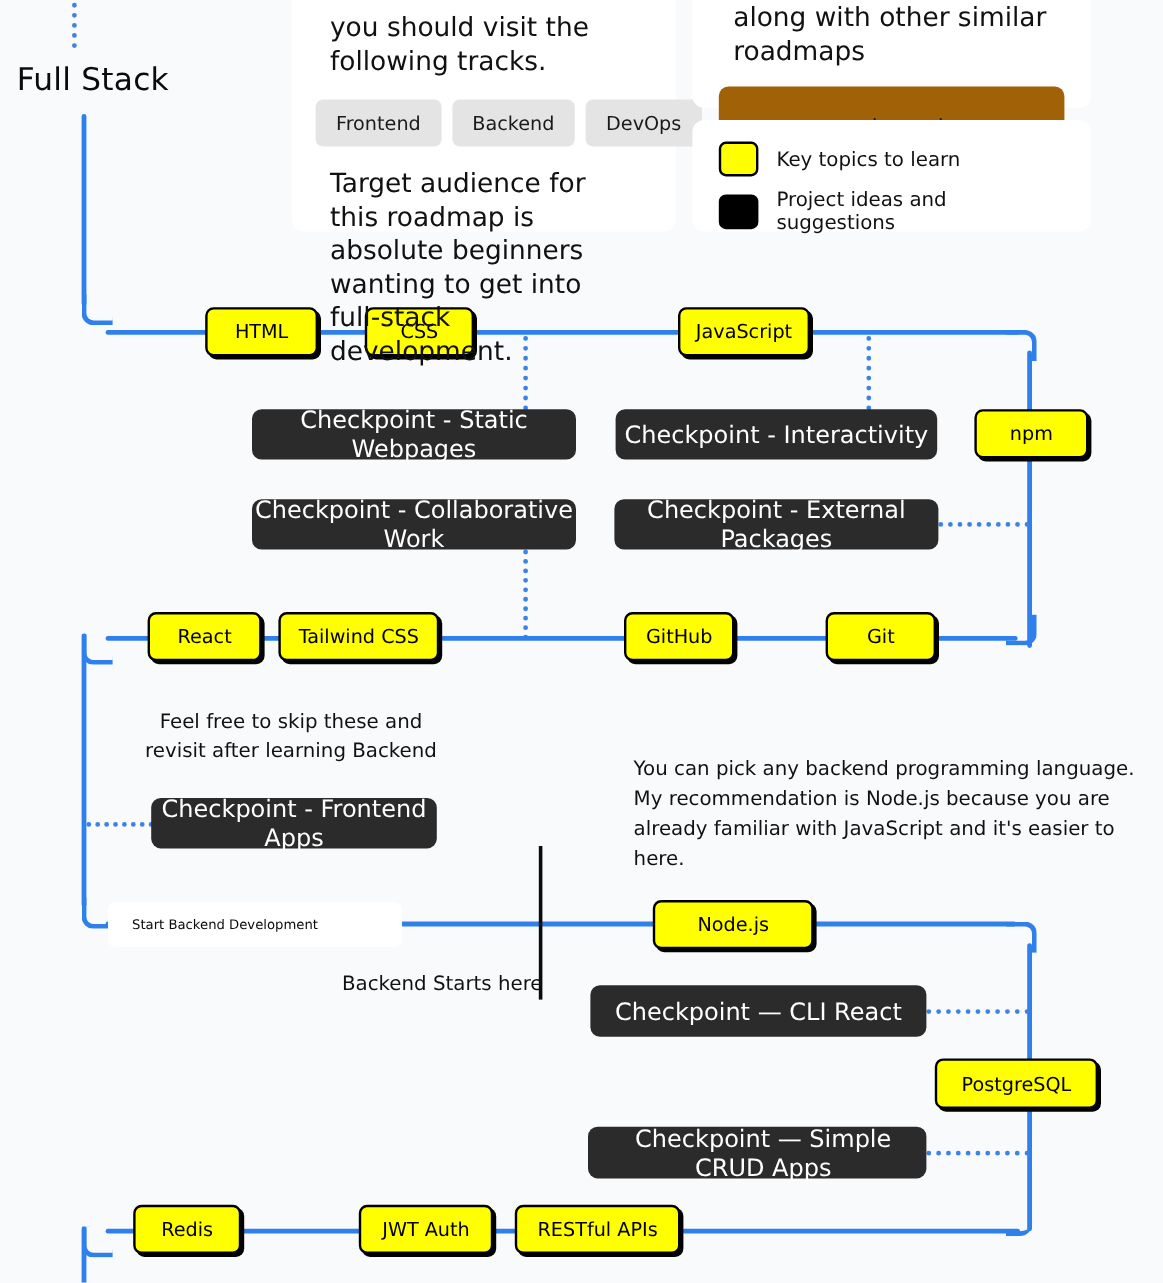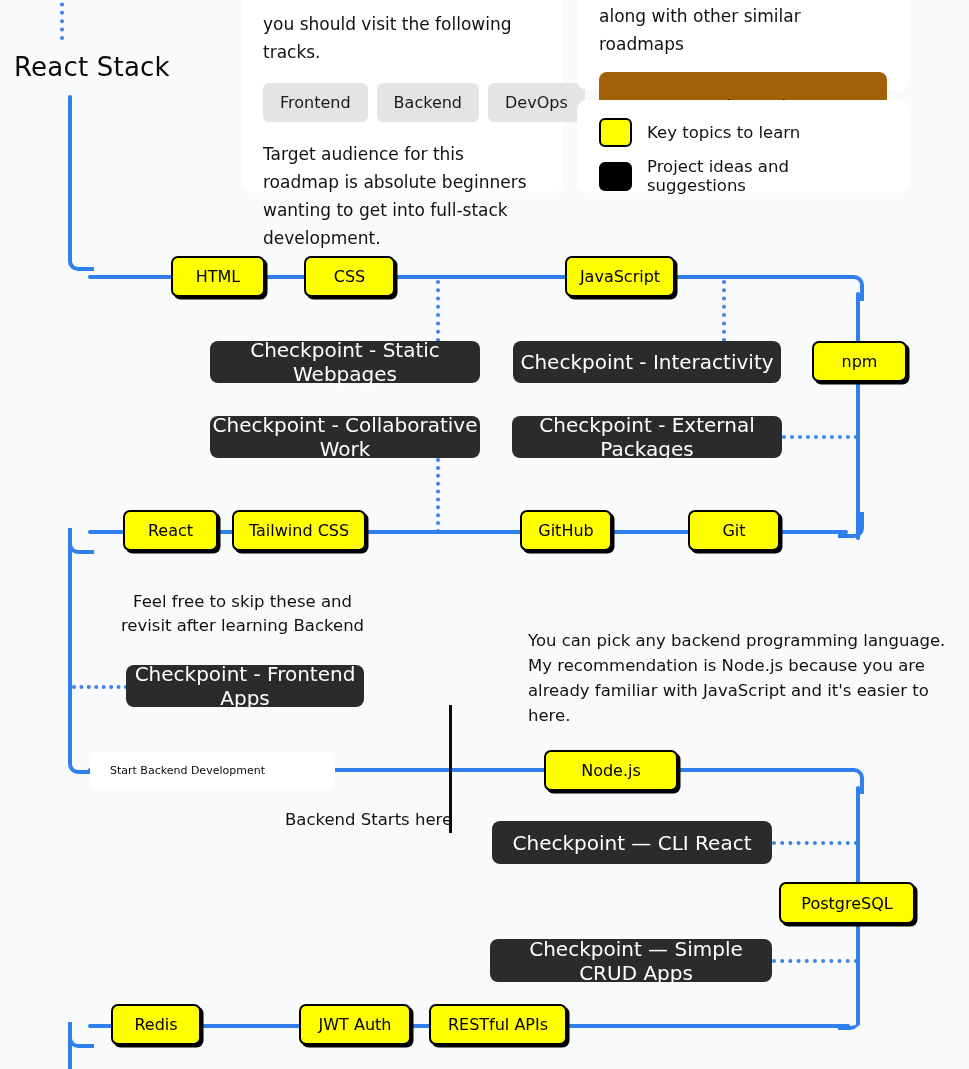--- a/index.html
+++ b/index.html
@@ -84,23 +84,23 @@
 
   
   .card {
     position: absolute;
     background: #ffffff;
     border-radius: 10px;
     z-index: 4;
     box-sizing: border-box;
   }
   .card p {
-    margin: 0;
+    margin: 12px;
     color: #111111;
-    font-size: 17px;
+    font-size: 22px;
     line-height: 28px;
   }
   .pill-row { display: flex; gap: 9px; }
   .pill {
     background: #e4e4e4;
     border-radius: 6px;
     padding: 10px 17px;
     font-size: 16px;
     color: #1a1a1a;
   }
@@ -150,21 +150,21 @@
     letter-spacing: 0.2px;
   }
 </style>
 </head>
 <body>
 
 <div id="root">
 
   <div class="dotted-v" style="left:60px; top:-6px; height:46px;"></div>
 
-  <div class="title" style="left:14px; top:52px;">React Stack</div>
+  <div class="title" style="left:14px; top:52px;">Full Stack</div>
 
   <div class="card" style="left:243px; top:-118px; width:320px; height:311px; padding:18px 20px;">
     <p style="margin-top:110px;">you should visit the following tracks.</p>
     <div class="pill-row" style="margin-top:17px;">
       <div class="pill">Frontend</div>
       <div class="pill">Backend</div>
       <div class="pill">DevOps</div>
     </div>
     <p style="margin-top:18px;">Target audience for this roadmap is absolute beginners wanting to get into full-stack development.</p>
   </div>

